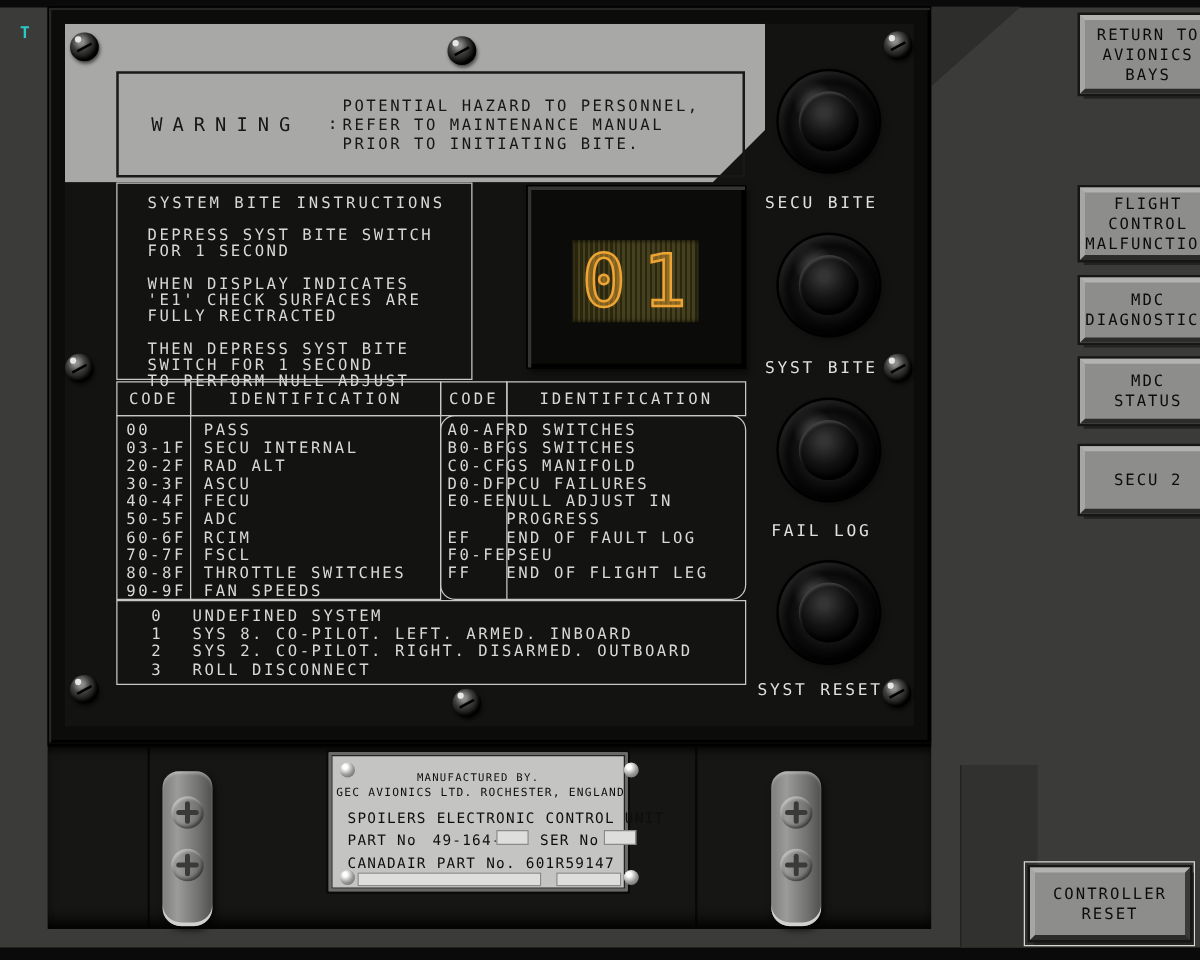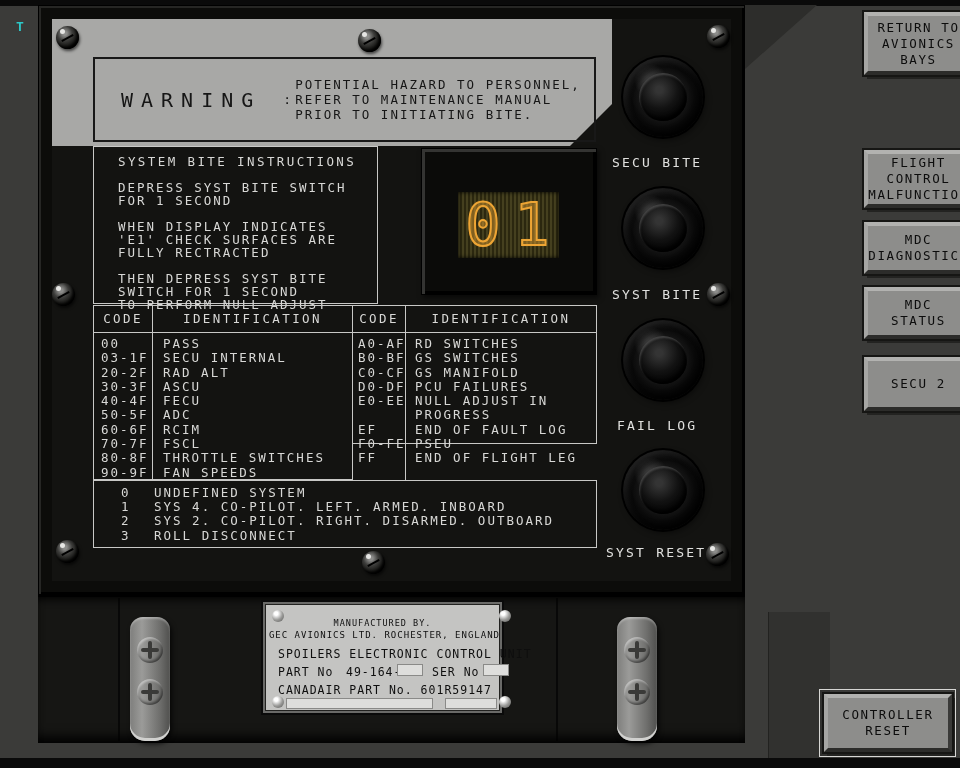--- a/index.html
+++ b/index.html
@@ -16,21 +16,21 @@
     clip-path:polygon(0 0,100% 0,100% calc(100% - 42px),calc(100% - 42px) 100%,0 100%); }
   .bevel-tr { position:absolute; left:745px; top:5px; width:72px; height:64px; background:#2d2d2b;
     clip-path:polygon(0 0,100% 0,0 100%); }
   .step-br { position:absolute; left:768px; top:612px; width:62px; height:146px; background:#31312f; border-left:1px solid #222220; }
 
   .t-marker { position:absolute; left:16px; top:19px; color:#2cc8c8; font-size:13px; font-weight:bold; }
 
   
   .warn-box { position:absolute; left:93px; top:57px; width:503px; height:85px; border:2px solid #181818;
     display:flex; align-items:center; color:#161616; }
-  .warn-label { font-size:20px; letter-spacing:8px; margin-left:26px; white-space:pre; }
+  .warn-label { font-size:15px; letter-spacing:8px; margin-left:26px; white-space:pre; }
   .warn-colon { font-size:13px; margin-left:22px; }
   .warn-lines { font-size:12.5px; letter-spacing:2px; line-height:15px; margin-left:4px; white-space:pre-line; }
 
   
   .instr-box { position:absolute; left:93px; top:146px; width:285px; height:158px;
     border:1px solid #c8c8c6; color:#d8d8d6; padding:7px 0 0 24px; }
   .instr-title { font-size:12.5px; letter-spacing:2.4px; white-space:pre; }
   .instr-body  { font-size:12.5px; letter-spacing:2px; line-height:13px; margin-top:12px; white-space:pre-line; }
 
   
@@ -43,21 +43,21 @@
     -webkit-text-stroke:2px #eea534; text-shadow:0 0 3px rgba(238,165,52,.35); line-height:66px; }
 
   
   .thead { position:absolute; height:28px; border:1px solid #c8c8c6; color:#d8d8d6;
     font-size:12.5px; letter-spacing:2.4px; line-height:26px; text-align:center; }
   .tbody { position:absolute; border:1px solid #c8c8c6; color:#d8d8d6; padding-top:4px; }
   .trow  { display:flex; font-size:12.5px; letter-spacing:2px; line-height:14.3px; }
   .lt .c-code { width:58px; padding-left:7px;  white-space:pre; flex:none; }
   .lt .c-id   { padding-left:11px; white-space:pre-line; }
   .rt .c-code { width:52px; padding-left:5px;  white-space:pre; flex:none; }
-  .rt .c-id   { padding-left:10px; white-space:pre-line; }
+  .rt .c-id   { white-space:pre-line; }
   .vline { position:absolute; width:1px; background:#c8c8c6; }
 
   
   .legend-box { position:absolute; left:93px; top:480px; width:504px; height:68px;
     border:1px solid #c8c8c6; color:#d8d8d6; padding:5px 0 0 27px; }
   .legend-row { display:flex; font-size:12.5px; letter-spacing:2px; line-height:14.2px; }
   .legend-num { width:33px; flex:none; }
   .legend-text{ white-space:pre; }
 
   
@@ -198,21 +198,21 @@
     </div>
       <div class="trow">
       <span class="c-code">80-8F</span>
       <span class="c-id">THROTTLE SWITCHES</span>
     </div>
       <div class="trow">
       <span class="c-code">90-9F</span>
       <span class="c-id">FAN SPEEDS</span>
     </div>
     </div>
-  <div class="tbody rt" style="left:352px;top:332px;width:245px;height:112px;">
+  <div class="tbody rt" style="left:352px;top:332px;width:245px;height:148px;border-radius:12px;">
       <div class="trow">
       <span class="c-code">A0-AF</span>
       <span class="c-id">RD SWITCHES</span>
     </div>
       <div class="trow">
       <span class="c-code">B0-BF</span>
       <span class="c-id">GS SWITCHES</span>
     </div>
       <div class="trow">
       <span class="c-code">C0-CF</span>
@@ -243,21 +243,21 @@
   <div class="vline" style="left:152px;top:332px;height:148px;"></div>
   <div class="vline" style="left:405px;top:332px;height:148px;"></div>
 
   <div class="legend-box">
       <div class="legend-row">
       <span class="legend-num">0</span>
       <span class="legend-text">UNDEFINED SYSTEM</span>
     </div>
       <div class="legend-row">
       <span class="legend-num">1</span>
-      <span class="legend-text">SYS 4. CO-PILOT. LEFT. ARMED. INBOARD</span>
+      <span class="legend-text">SYS 8. CO-PILOT. LEFT. ARMED. INBOARD</span>
     </div>
       <div class="legend-row">
       <span class="legend-num">2</span>
       <span class="legend-text">SYS 2. CO-PILOT. RIGHT. DISARMED. OUTBOARD</span>
     </div>
       <div class="legend-row">
       <span class="legend-num">3</span>
       <span class="legend-text">ROLL DISCONNECT</span>
     </div>
     </div>

